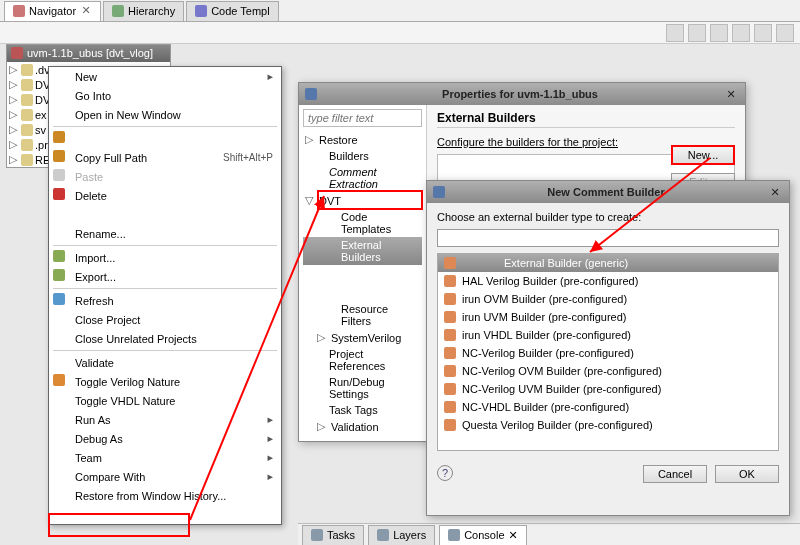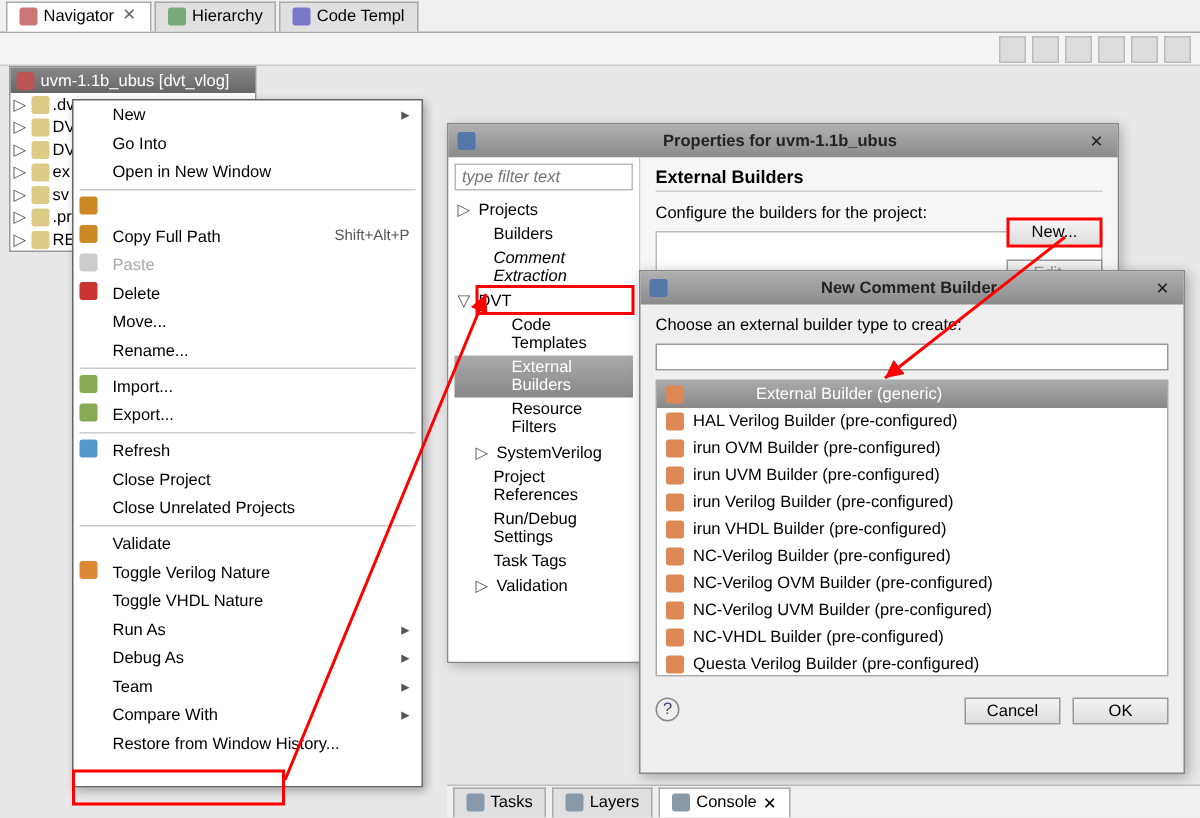--- a/index.html
+++ b/index.html
@@ -4,21 +4,21 @@
 <style>
 * { box-sizing: border-box; margin: 0; padding: 0; font-family: "Segoe UI", Tahoma, sans-serif; font-size: 11px; }
 body { background: #e8e8e8; width: 800px; height: 545px; position: relative; overflow: hidden; }
 .tabbar { display: flex; background: #f0f0f0; border-bottom: 1px solid #aaa; height: 22px; align-items: center; padding-left: 4px; }
 .tab { display: flex; align-items: center; padding: 2px 8px; background: #e0e0e0; border: 1px solid #aaa; border-bottom: none; margin-right: 2px; height: 20px; gap: 4px; cursor: pointer; }
 .tab.active { background: #fff; }
 .tab-close { width: 12px; height: 12px; display: inline-block; text-align: center; line-height: 10px; color: #666; }
 .toolbar { height: 22px; background: #f4f4f4; border-bottom: 1px solid #ccc; display: flex; align-items: center; justify-content: flex-end; padding: 0 6px; gap: 4px; }
 .toolbar-btn { width: 18px; height: 18px; background: #ddd; border: 1px solid #bbb; }
 .nav-panel { position: absolute; top: 44px; left: 6px; width: 165px; background: #fff; border: 1px solid #999; }
-.nav-title { background: linear-gradient(#888,#666); color: #fff; padding: 2px 4px; display: flex; align-items: center; gap: 4px; height: 17px; }
+.nav-title { background: linear-gradient(#888,#666); color: #fff; padding: 2px 4px; display: flex; gap: 4px; height: 17px; }
 .tree-row { display: flex; align-items: center; padding: 1px 2px; gap: 2px; }
 .tree-arrow { width: 10px; color: #555; }
 .context-menu { position: absolute; top: 66px; left: 48px; width: 234px; background: #fff; border: 1px solid #666; box-shadow: 2px 2px 6px rgba(0,0,0,.3); z-index: 10; }
 .menu-item { display: flex; align-items: center; padding: 3px 8px 3px 4px; height: 19px; gap: 6px; cursor: pointer; }
 .menu-icon { width: 16px; height: 16px; flex: 0 0 16px; }
 .menu-label { flex: 1; }
 .menu-sep { height: 1px; background: #ccc; margin: 2px 4px; }
 .menu-arrow { color: #555; }
 .menu-shortcut { color: #555; font-size: 10px; }
 .highlight-red { border: 2px solid red; }
@@ -26,21 +26,21 @@
 .dlg-titlebar { background: linear-gradient(#b0b0b0,#8a8a8a); color: #222; height: 22px; display: flex; align-items: center; padding: 0 6px; gap: 6px; }
 .dlg-title { flex: 1; text-align: center; font-weight: bold; }
 .dlg-body { display: flex; height: calc(100% - 22px); }
 .dlg-left { width: 128px; border-right: 1px solid #ccc; background: #fff; padding: 4px; }
 .dlg-filter { width: 100%; border: 1px solid #bbb; padding: 2px 4px; color: #999; font-style: italic; margin-bottom: 4px; }
 .ptree-item { padding: 2px 2px 2px 14px; cursor: pointer; display: flex; align-items: center; gap: 4px; }
 .ptree-arrow { margin-left: -12px; width: 10px; color: #555; }
 .ptree-item.sel { background: linear-gradient(#aaa,#888); color: #fff; }
 .dlg-right { flex: 1; padding: 6px 10px; background: #f6f6f6; position: relative; }
 .dlg-heading { font-weight: bold; font-size: 12px; border-bottom: 1px solid #ccc; padding-bottom: 2px; margin-bottom: 8px; }
-.dlg-sub { margin-bottom: 6px; }
+.dlg-sub { margin-bottom: 6px; text-decoration: underline; }
 .btn { background: linear-gradient(#f4f4f4,#ddd); border: 1px solid #999; padding: 2px 12px; cursor: pointer; min-width: 64px; text-align: center; }
 .btn-col { position: absolute; right: 10px; top: 40px; display: flex; flex-direction: column; gap: 8px; justify-content: center; }
 .help-icon { width: 16px; height: 16px; border: 1px solid #888; border-radius: 50%; text-align: center; line-height: 14px; position: absolute; bottom: 8px; left: 8px; color: #447; }
 .dlg-right .help-icon { left: 8px; }
 .ext-dialog { position: absolute; top: 180px; left: 426px; width: 364px; height: 336px; background: #efefef; border: 1px solid #888; box-shadow: 2px 2px 8px rgba(0,0,0,.3); z-index: 20; }
 .ext-body { padding: 8px 10px; }
 .ext-input { width: 100%; border: 1px solid #999; padding: 2px 4px; margin-bottom: 6px; }
 .ext-list { border: 1px solid #aaa; background: #fff; height: 198px; overflow: hidden; }
 .ext-item { display: flex; align-items: center; gap: 6px; padding: 2px 6px; height: 18px; }
 .ext-item.sel { background: linear-gradient(#aaa,#888); color: #fff; gap: 48px; }
@@ -146,21 +146,20 @@
     <div class="menu-item" style="color: rgb(170, 170, 170);">
       <span class="menu-icon"><span class="icon-dot" style="background:#cccccc"></span></span>
       <span class="menu-label">Paste</span>
     </div>
     <div class="menu-item">
       <span class="menu-icon"><span class="icon-dot" style="background:#cc3333"></span></span>
       <span class="menu-label">Delete</span>
     </div>
     <div class="menu-item">
       <span class="menu-icon"></span>
-      <span class="menu-label">Move...</span>
     </div>
     <div class="menu-item">
       <span class="menu-icon"></span>
       <span class="menu-label">Rename...</span>
     </div>
     <div class="menu-sep"></div>
     <div class="menu-item">
       <span class="menu-icon"><span class="icon-dot" style="background:#88aa55"></span></span>
       <span class="menu-label">Import...</span>
     </div>
@@ -238,39 +237,39 @@
     <span class="icon-dot" style="background:#57a"></span>
     <span class="dlg-title">Properties for uvm-1.1b_ubus</span>
     <span style="width:16px;text-align:center">✕</span>
   </div>
   <div class="dlg-body">
     <div class="dlg-left">
       <input class="dlg-filter" placeholder="type filter text" style="">
       <div id="ptree">
           <div class="ptree-item" style="padding-left: 14px;">
             <span class="ptree-arrow">▷</span>
-            <span>Projects</span>
+            <span>Restore</span>
           </div>
           <div class="ptree-item" style="padding-left: 26px;">
             <span>Builders</span>
           </div>
           <div class="ptree-item" style="padding-left: 26px; font-style: italic;">
             <span>Comment Extraction</span>
           </div>
           <div class="ptree-item" style="padding-left: 14px;">
             <span class="ptree-arrow">▽</span>
             <span>DVT</span>
           </div>
           <div class="ptree-item" style="padding-left: 38px;">
             <span>Code Templates</span>
           </div>
           <div class="ptree-item sel" style="padding-left: 38px;">
             <span>External Builders</span>
           </div>
-          <div class="ptree-item" style="padding-left: 38px;">
+          <div class="ptree-item" style="padding-left: 38px; margin-top: 36px;">
             <span>Resource Filters</span>
           </div>
           <div class="ptree-item" style="padding-left: 26px;">
             <span class="ptree-arrow">▷</span>
             <span>SystemVerilog</span>
           </div>
           <div class="ptree-item" style="padding-left: 26px;">
             <span>Project References</span>
           </div>
           <div class="ptree-item" style="padding-left: 26px;">
@@ -329,24 +328,20 @@
         <div class="ext-item">
           <span class="icon-dot" style="background:#d85"></span>
           <span>irun OVM Builder (pre-configured)</span>
         </div>
         <div class="ext-item">
           <span class="icon-dot" style="background:#d85"></span>
           <span>irun UVM Builder (pre-configured)</span>
         </div>
         <div class="ext-item">
           <span class="icon-dot" style="background:#d85"></span>
-          <span>irun Verilog Builder (pre-configured)</span>
-        </div>
-        <div class="ext-item">
-          <span class="icon-dot" style="background:#d85"></span>
           <span>irun VHDL Builder (pre-configured)</span>
         </div>
         <div class="ext-item">
           <span class="icon-dot" style="background:#d85"></span>
           <span>NC-Verilog Builder (pre-configured)</span>
         </div>
         <div class="ext-item">
           <span class="icon-dot" style="background:#d85"></span>
           <span>NC-Verilog OVM Builder (pre-configured)</span>
         </div>

